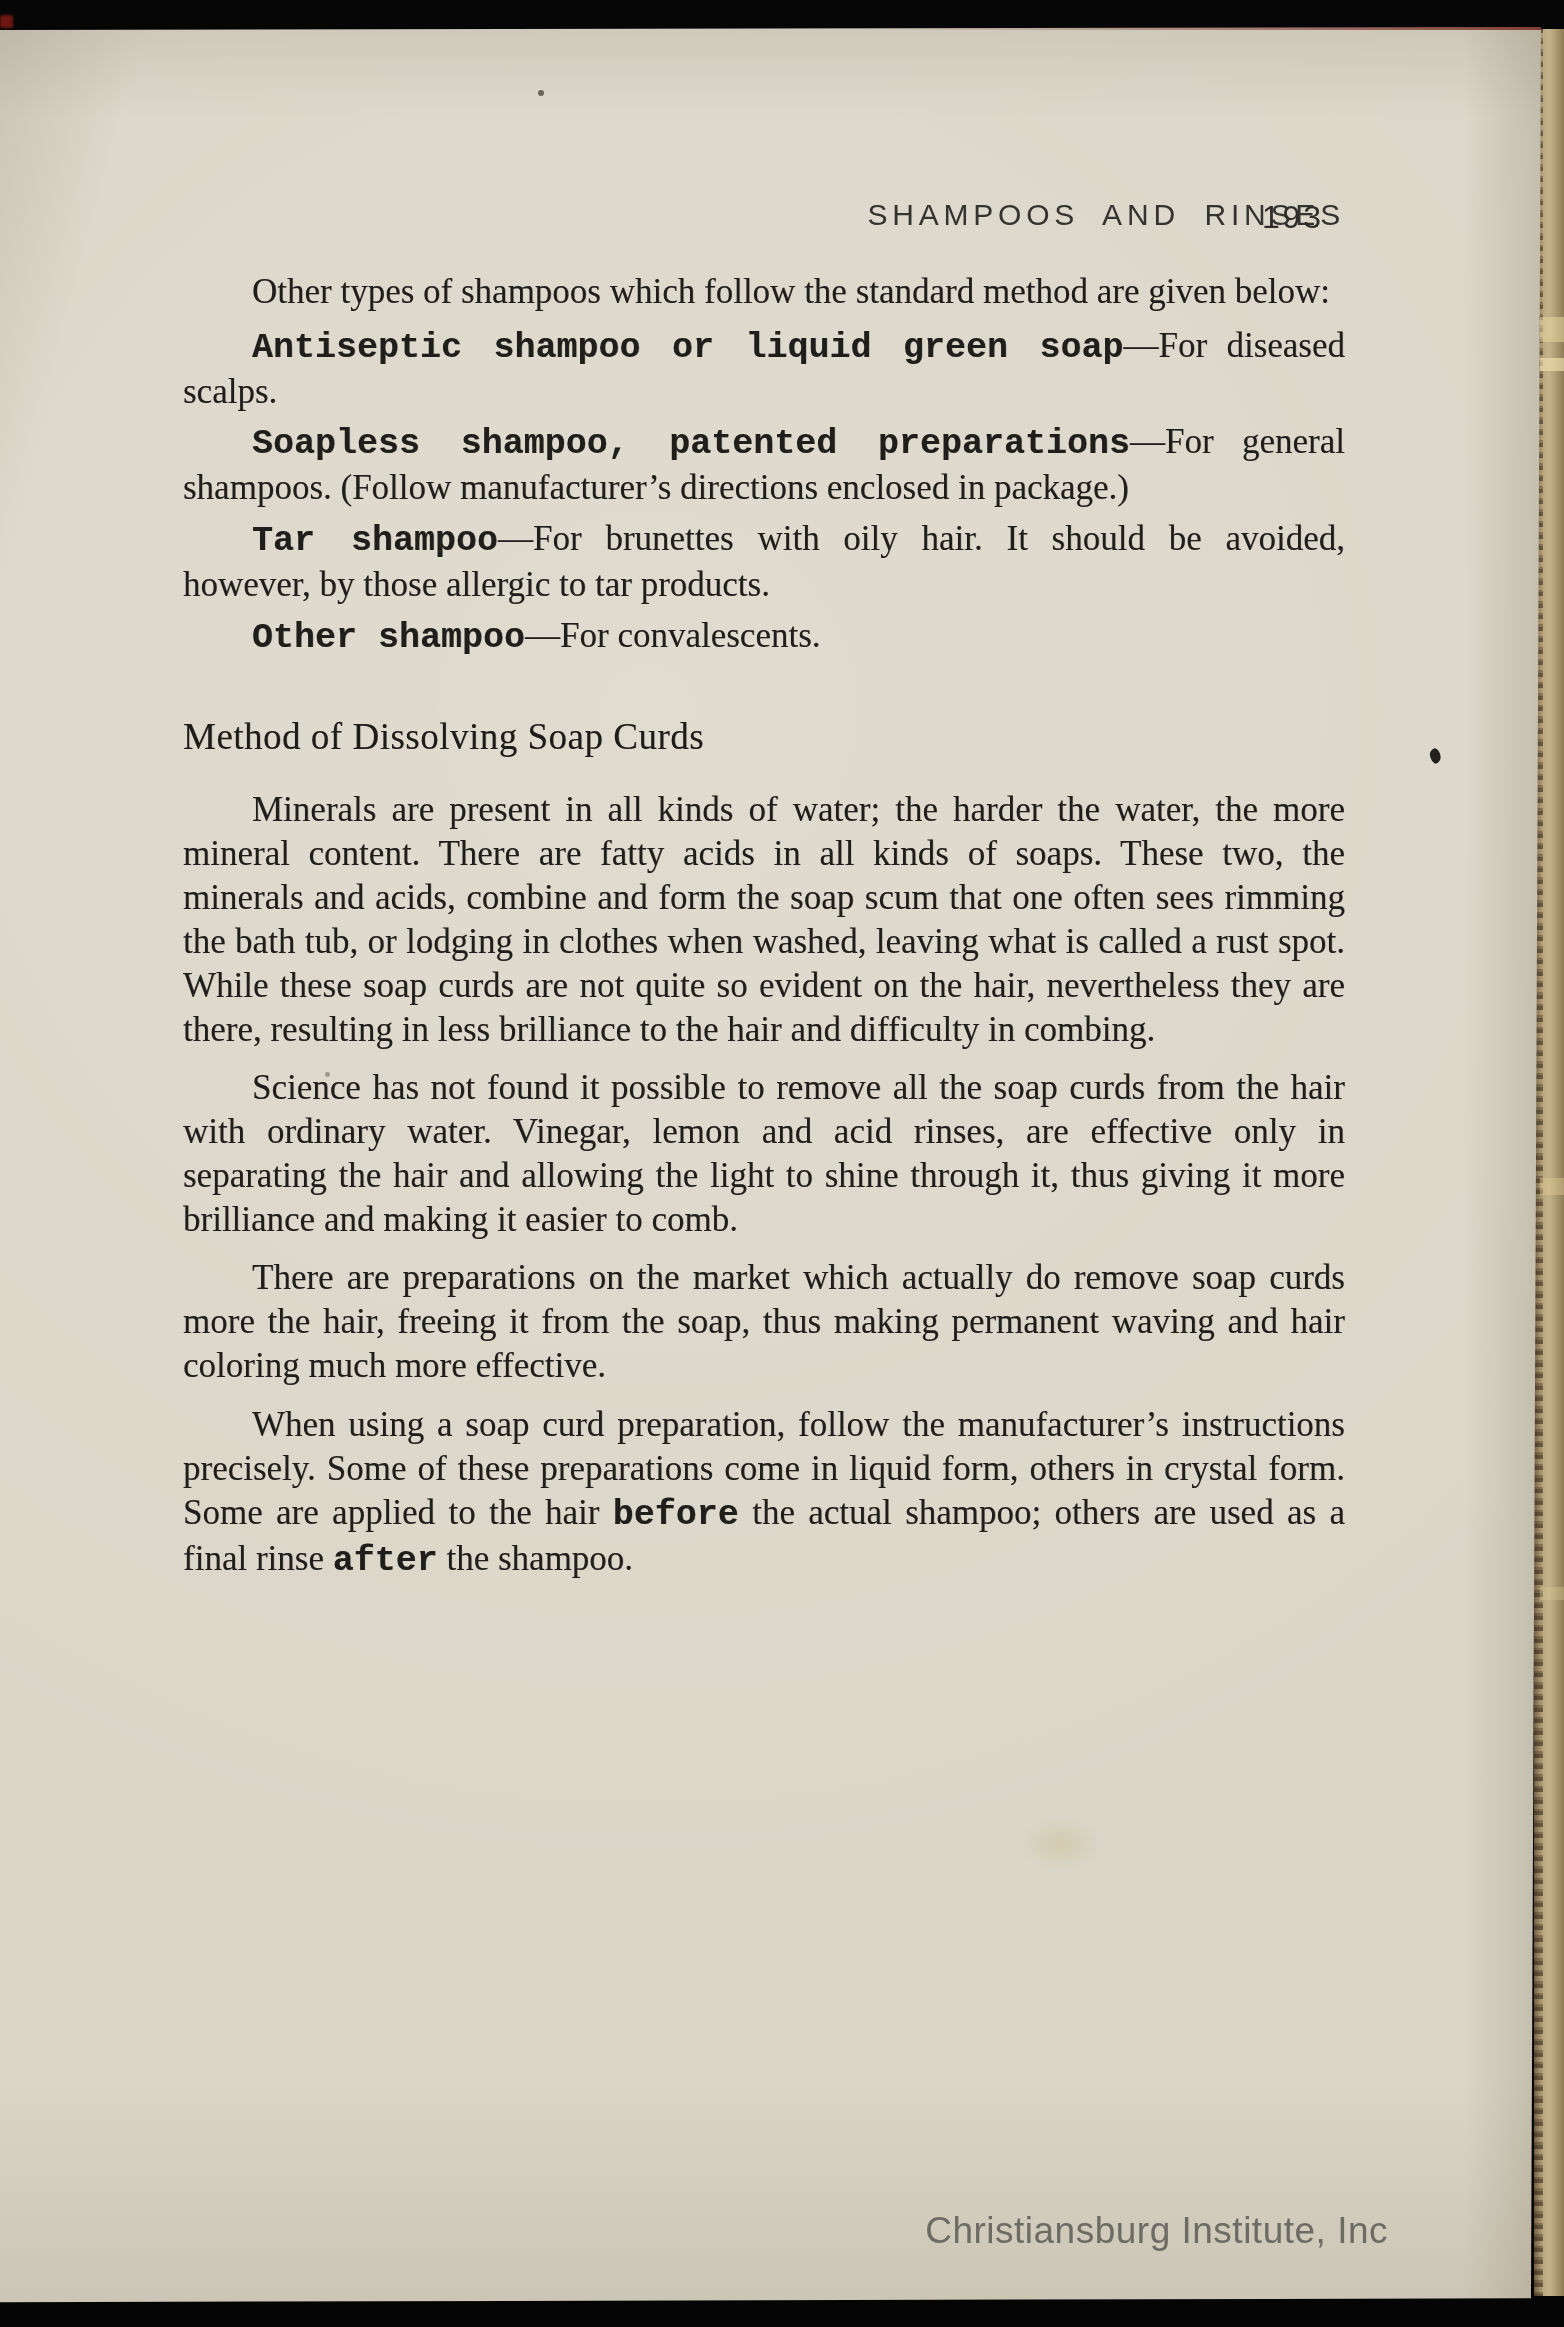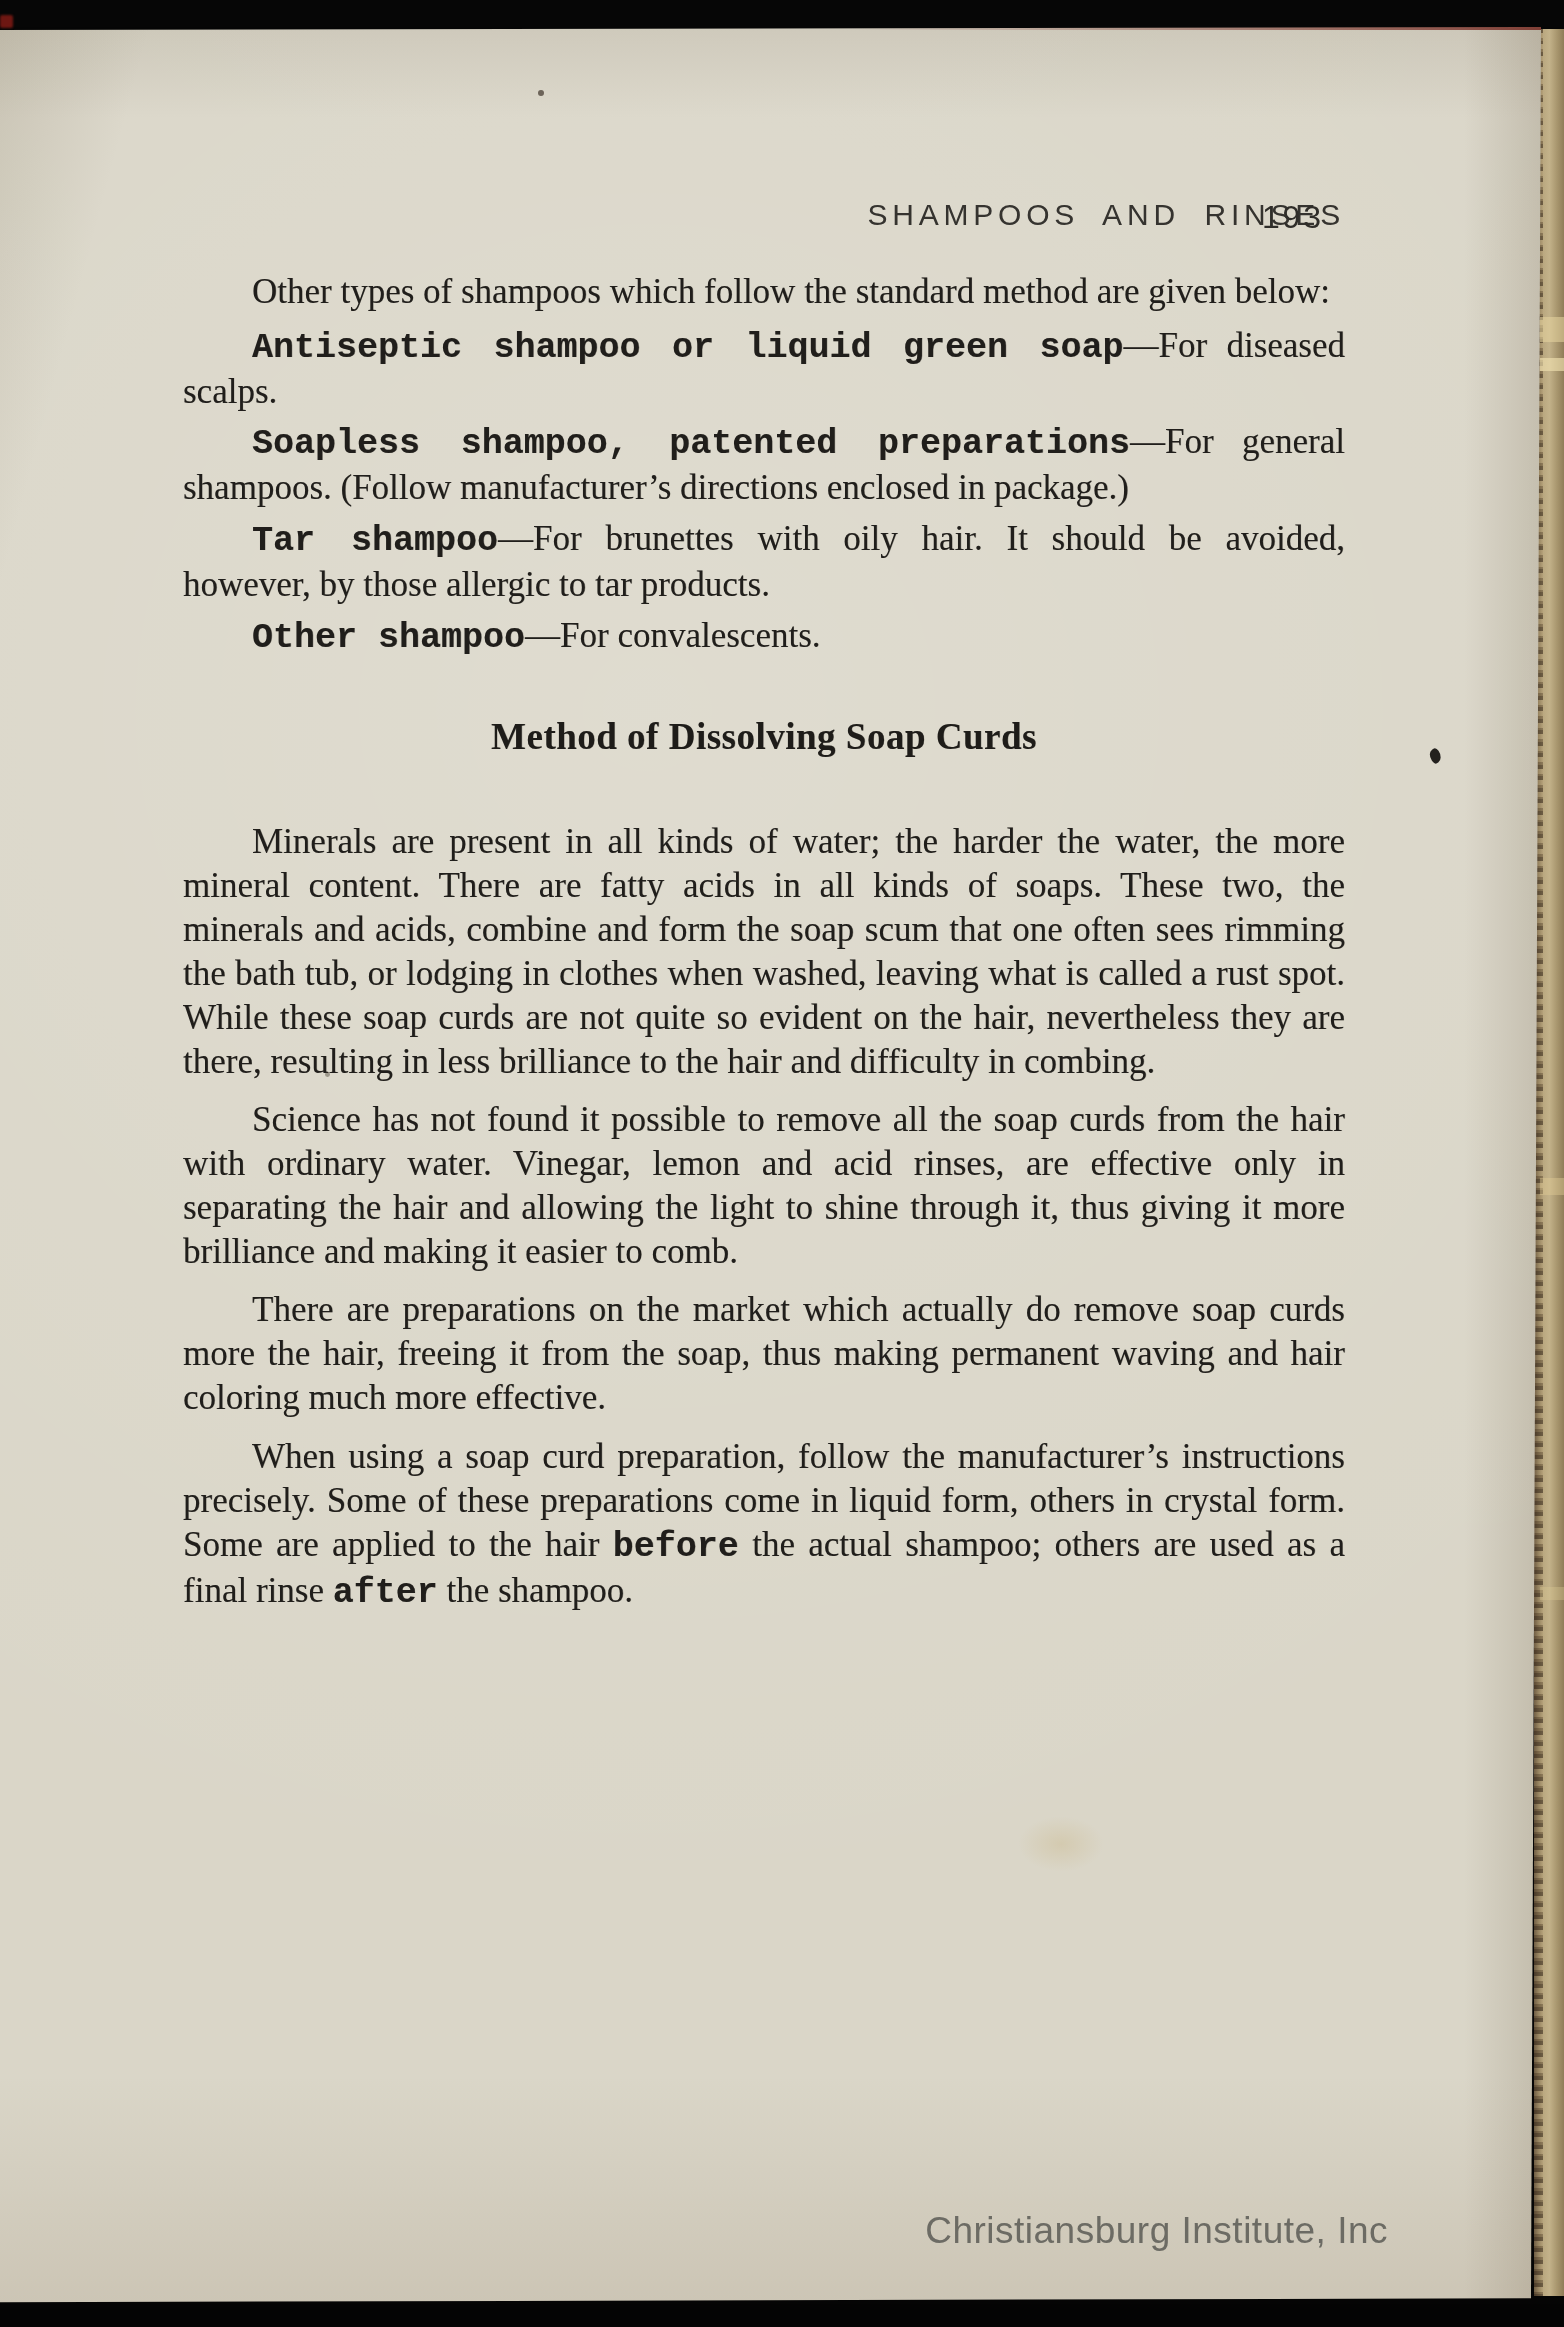--- a/index.html
+++ b/index.html
@@ -55,22 +55,22 @@
   .text-block{
     margin:0 196px 0 183px;font-size:35px;line-height:44px;color:#201e1b;
     text-align:justify;text-shadow:0.4px 0.4px 0.6px rgba(40,36,30,0.35);
   }
   .para{margin:0;text-indent:69px;}
   .para.intro{margin-bottom:9.6px;}
   .para.item{margin:6.7px 0;}
   .paras .para{margin:14.4px 0 0 0;}
   .b{font-weight:bold;font-family:Liberation Mono, monospace;}
   .section-heading{
-    font-size:37px;line-height:42px;font-weight:bold;text-align:center;
-    margin:56px 0 62px 0;color:#1e1c19;letter-spacing:0.5px;text-indent:0;
+    font-size:37px;line-height:42px;font-weight:normal;
+    margin:56px 0 30px 0;color:#1e1c19;letter-spacing:0.5px;text-indent:0;
     font-family:"Liberation Serif",serif;
   }
 
   
   .stray-mark{position:absolute;left:1430px;top:722px;width:10.6px;height:14.4px;
     background:#23211e;border-radius:65% 35% 70% 30%;transform:rotate(-35deg);}
   .speck{position:absolute;border-radius:50%;}
   .speck.s1{left:538px;top:63px;width:5.8px;height:5.8px;background:rgba(50,40,30,0.65);}
   .speck.s2{left:325px;top:1045px;width:4.8px;height:4.8px;background:rgba(60,52,40,0.40);}
   .stain{position:absolute;left:1018px;top:1789px;width:86px;height:56px;border-radius:50%;

